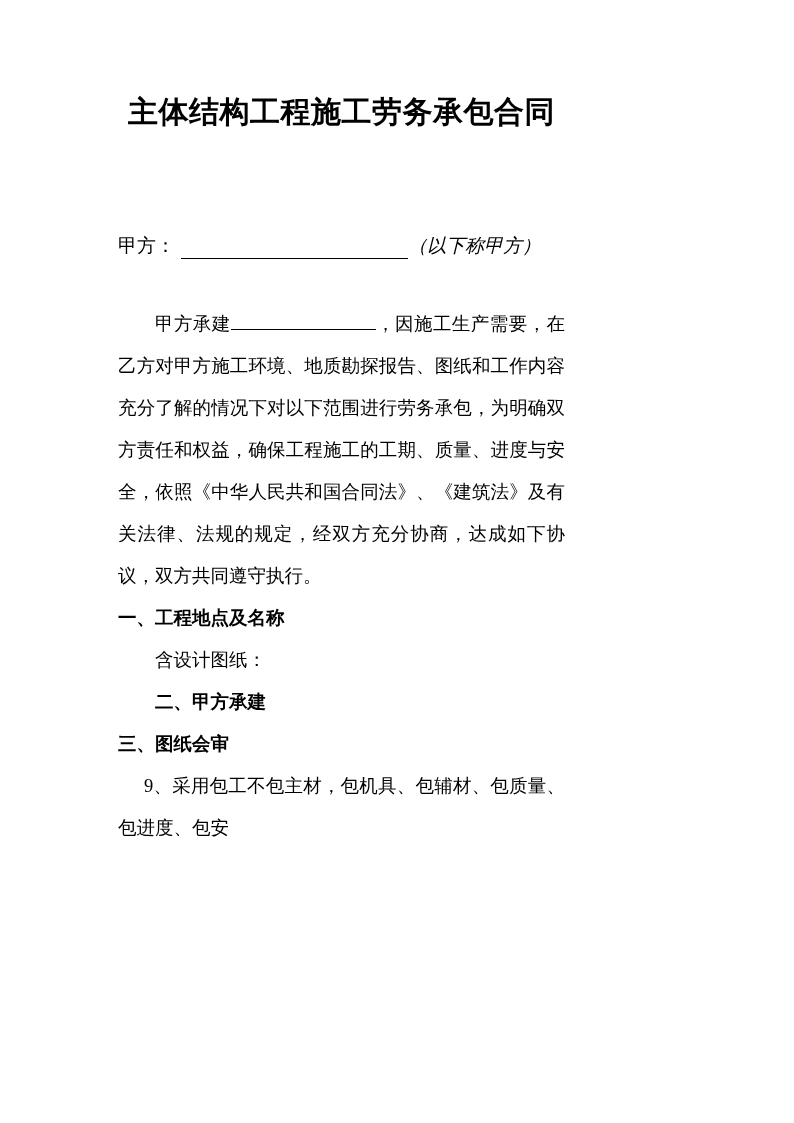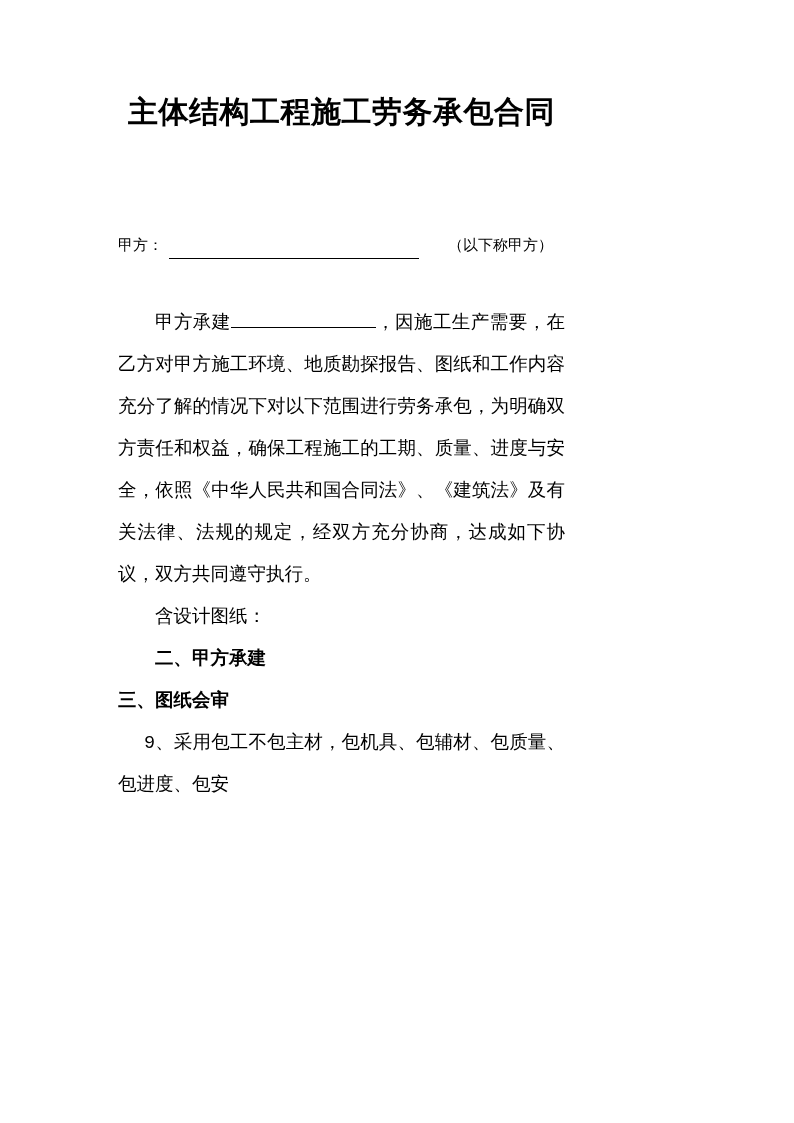--- a/index.html
+++ b/index.html
@@ -26,49 +26,49 @@
     line-height: 44px;
     letter-spacing: 0.5px;
     white-space: nowrap;
   }
   .parties {
     margin-top: 98px;
   }
   .party-row {
     display: flex;
     height: 45px;
-    font-size: 15px;
+    font-size: 19px;
   }
   .party-label {
     line-height: 27px;
     white-space: nowrap;
   }
   .party-blank {
     display: inline-block;
     width: 250px;
     height: 26px;
     margin-left: 6px;
     border-bottom: 1px solid #000;
   }
   .party-alias {
     margin-left: auto;
-    margin-right: 12px;
+    margin-right: 24px;
     line-height: 27px;
     white-space: nowrap;
+    font-style: italic;
   }
   .doc-body {
     margin-top: 26px;
   }
   .doc-text {
     margin: 0;
     font-size: 18.5px;
     line-height: 42px;
     text-align: justify;
     text-justify: inter-ideograph;
-    font-family: Liberation Mono, monospace;
   }
   .indent-2 { text-indent: 2em; }
   .indent-num { text-indent: 26px; }
   .heading { font-weight: 700; }
   .inline-blank {
     display: inline-block;
     border-bottom: 1px solid #000;
     height: 1.1em;
     vertical-align: baseline;
   }
@@ -91,20 +91,21 @@
       <span class="party-label">甲方：</span>
       <span class="party-blank"></span>
       <span class="party-alias">（以下称甲方）</span>
     </div>
   </div>
 
   <div class="doc-body">
 
     <p class="doc-text indent-2"><span>甲方承建</span><span class="inline-blank blank-w-preamble"></span><span>，因施工生产需要，在乙方对甲方施工环境、地质勘探报告、图纸和工作内容充分了解的情况下对以下范围进行劳务承包，为明确双方责任和权益，确保工程施工的工期、质量、进度与安全，依照《中华人民共和国合同法》、《建筑法》及有关法律、法规的规定，经双方充分协商，达成如下协议，双方共同遵守执行。</span></p>
 
+    <p class="doc-text heading">一、工程地点及名称</p>
 
     <p class="doc-text indent-2">含设计图纸：</p>
 
 
     <p class="doc-text heading indent-2">二、甲方承建</p>
 
 
     <p class="doc-text heading">三、图纸会审</p>
 
     <p class="doc-text indent-num">9、采用包工不包主材，包机具、包辅材、包质量、包进度、包安</p>

